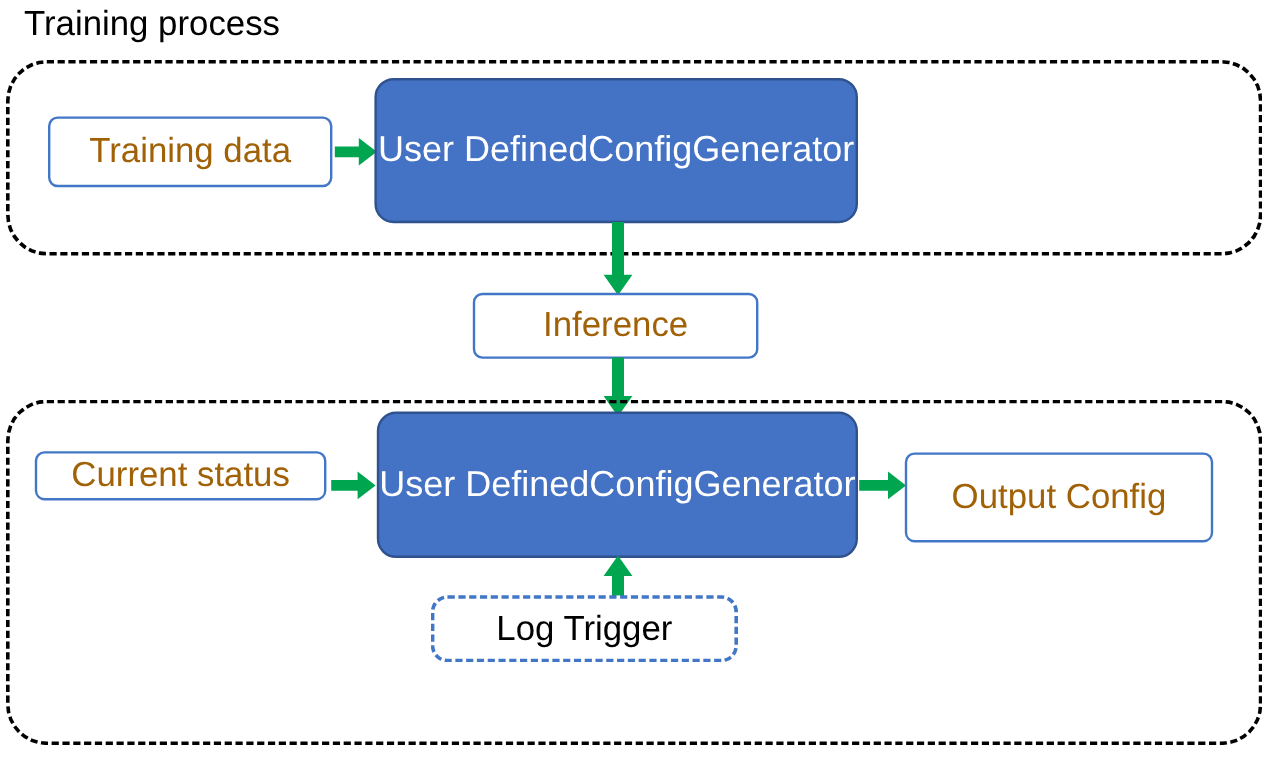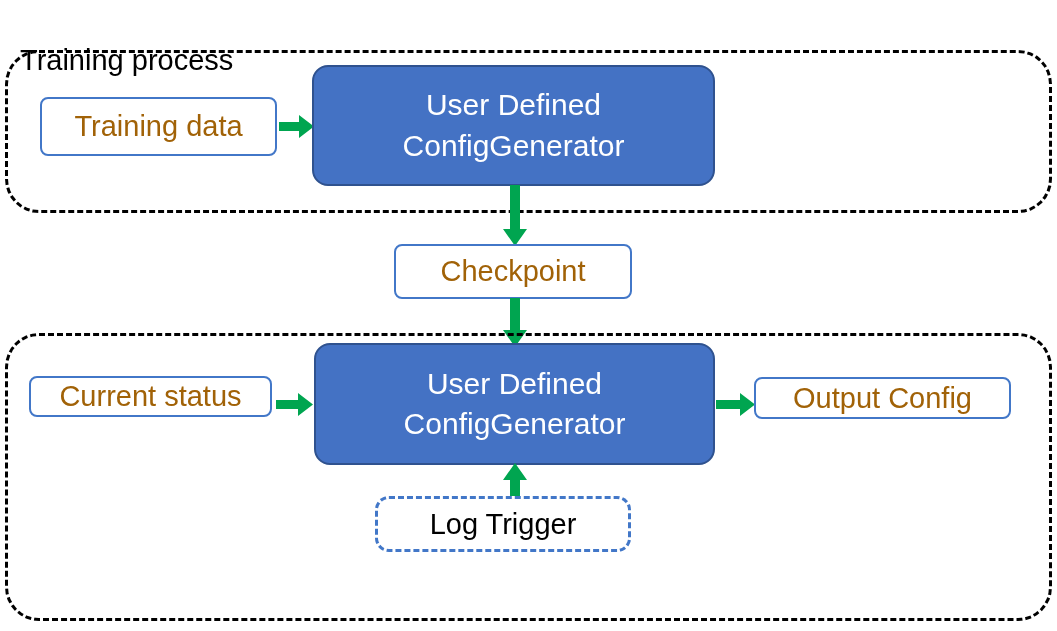--- a/index.html
+++ b/index.html
@@ -57,21 +57,21 @@
   }
 
   
   .node-filled {
     position: absolute;
     box-sizing: border-box;
     background: #4472C4;
     border: 2px solid #2F528F;
     border-radius: 16px;
     display: flex;
-    flex-direction: column;
+    flex-direction: row;
     align-items: center;
     justify-content: center;
     color: #ffffff;
     font-size: 30px;
     line-height: 1.35;
     text-align: center;
     font-family: "Liberation Sans", sans-serif;
     white-space: nowrap;
   }
   .node-filled .line { display: block; }
@@ -98,21 +98,21 @@
   .arrow {
     position: absolute;
   }
   .arrow svg { display: block; overflow: visible; }
 </style>
 </head>
 <body>
 
 <div id="canvas">
 
-  <div class="section-title" style="left:20px; top:6px;margin-top:40px;">Training process</div>
+  <div class="section-title" style="left:20px; top:6px;">Training process</div>
 
   <div class="process-container" style="left:5px; top:50px; width:1047px; height:163px;"></div>
 
   <div class="node-plain" style="left:40px; top:97px; width:237px; height:59px;">Training data</div>
 
   <div class="arrow" style="left:279px; top:112px;">
     <svg width="36" height="30" viewBox="0 0 36 30" aria-hidden="true">
       <path d="M0 10 H20 V3 L35 14.5 L20 26 V19 H0 Z" fill="#00A550"></path>
     </svg>
   </div>
@@ -121,21 +121,21 @@
     <span class="line">User Defined</span>
     <span class="line">ConfigGenerator</span>
   </div>
 
   <div class="arrow" style="left:500px; top:185px;">
     <svg width="30" height="62" viewBox="0 0 30 62" aria-hidden="true">
       <path d="M10 0 H20 V44 H27 L15 61 L3 44 H10 Z" fill="#00A550"></path>
     </svg>
   </div>
 
-  <div class="node-plain" style="left:394px; top:244px; width:238px; height:55px;">Checkpoint</div>
+  <div class="node-plain" style="left:394px; top:244px; width:238px; height:55px;">Inference</div>
 
   <div class="arrow" style="left:500px; top:298px;">
     <svg width="30" height="50" viewBox="0 0 30 50" aria-hidden="true">
       <path d="M10 0 H20 V32 H27 L15 49 L3 32 H10 Z" fill="#00A550"></path>
     </svg>
   </div>
 
 
   <div class="process-container" style="left:5px; top:333px; width:1047px; height:288px;"></div>
 
@@ -151,24 +151,24 @@
     <span class="line">User Defined</span>
     <span class="line">ConfigGenerator</span>
   </div>
 
   <div class="arrow" style="left:716px; top:390px;">
     <svg width="40" height="30" viewBox="0 0 40 30" aria-hidden="true">
       <path d="M0 10 H24 V3 L39 14.5 L24 26 V19 H0 Z" fill="#00A550"></path>
     </svg>
   </div>
 
-  <div class="node-plain" style="left:754px; top:377px; width:257px; height:42px;">Output Config</div>
+  <div class="node-plain" style="left:754px; top:377px; width:257px; height:75px;">Output Config</div>
 
   <div class="arrow" style="left:500px; top:463px;">
     <svg width="30" height="40" viewBox="0 0 30 40" aria-hidden="true">
       <path d="M15 0 L27 17 H20 V39 H10 V17 H3 Z" fill="#00A550"></path>
     </svg>
   </div>
 
-  <div class="node-trigger" style="left:375px; top:496px; width:256px; height:56px;">Log Trigger</div>
+  <div class="node-trigger" style="left:359px; top:496px; width:256px; height:56px;">Log Trigger</div>
 
 
 </div>
 
 </body></html>

